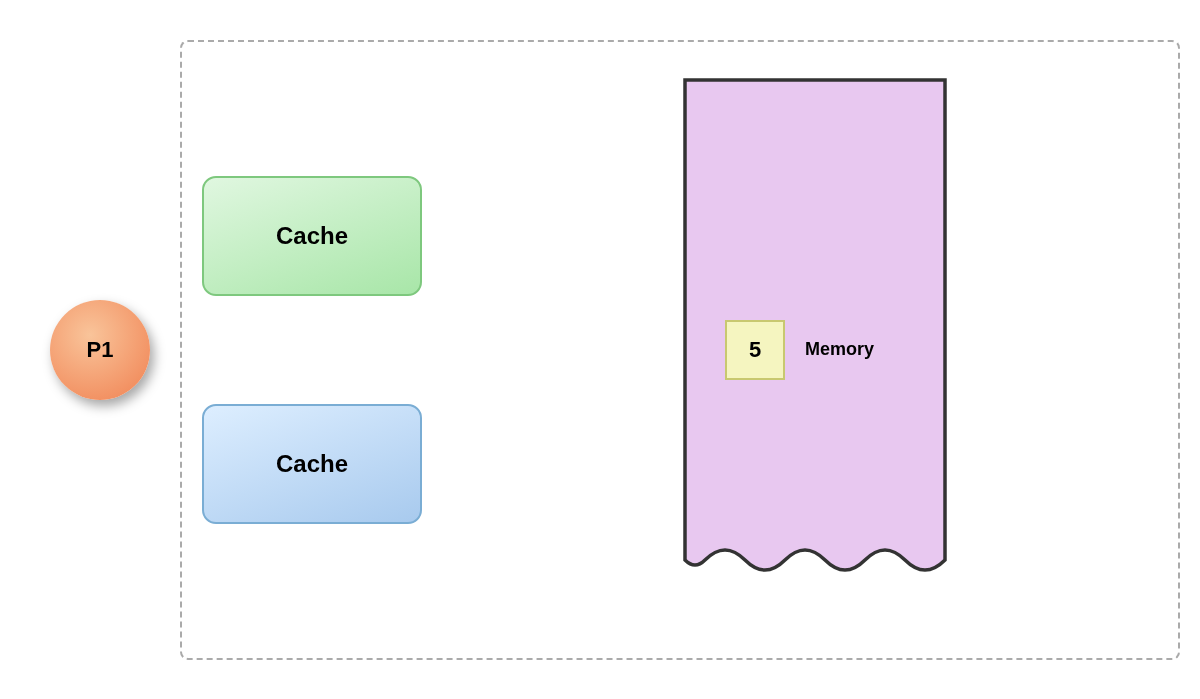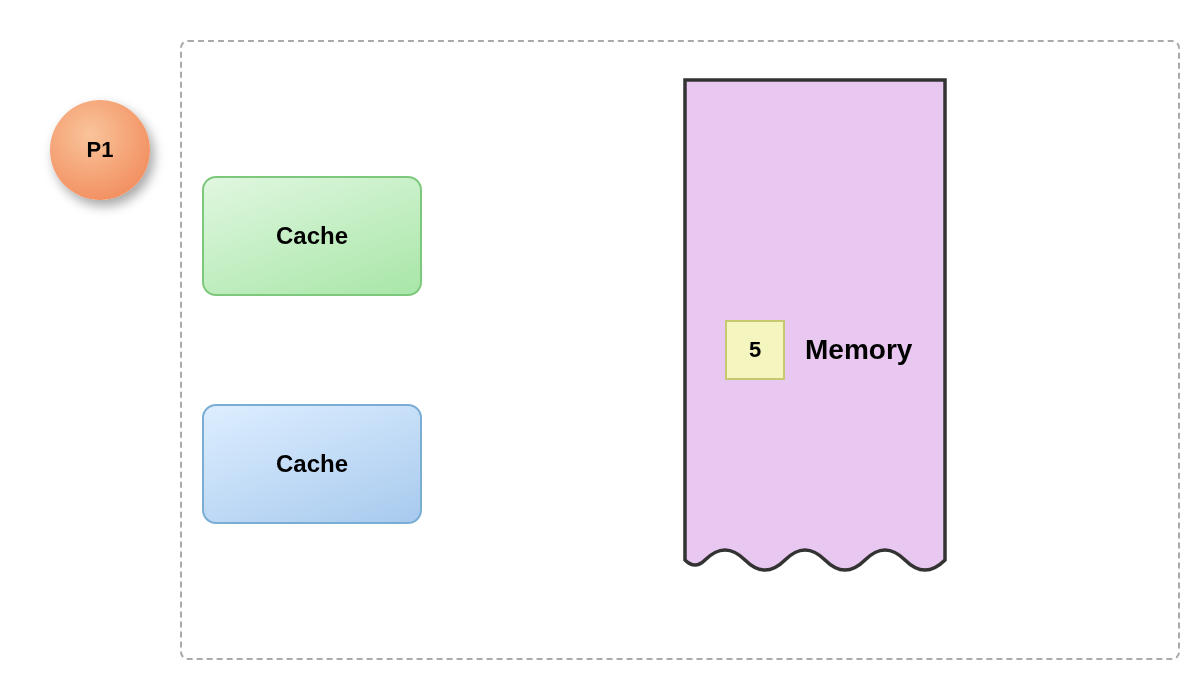--- a/index.html
+++ b/index.html
@@ -19,21 +19,22 @@
       width: 1160px;
       height: 660px;
       position: relative;
       display: flex;
       align-items: center;
     }
 
     
     .processors {
       display: flex;
-      flex-direction: row;
+      flex-direction: column;
+      align-items: center;
       justify-content: space-around;
       height: 100%;
       padding: 80px 0;
       width: 160px;
       flex-shrink: 0;
       gap: 6px;
     }
 
     .processor-circle {
       width: 100px;
@@ -139,21 +140,21 @@
       border: 2px solid #c8c870;
       display: flex;
       align-items: center;
       justify-content: center;
       font-size: 22px;
       font-weight: bold;
       color: #000;
     }
 
     .memory-label {
-      font-size: 28px;
+      font-size: 18px;
       font-weight: bold;
       color: #000;
     }
   </style>
 </head>
 <body>
 
 <div class="diagram-container">
 
   <div class="processors">

